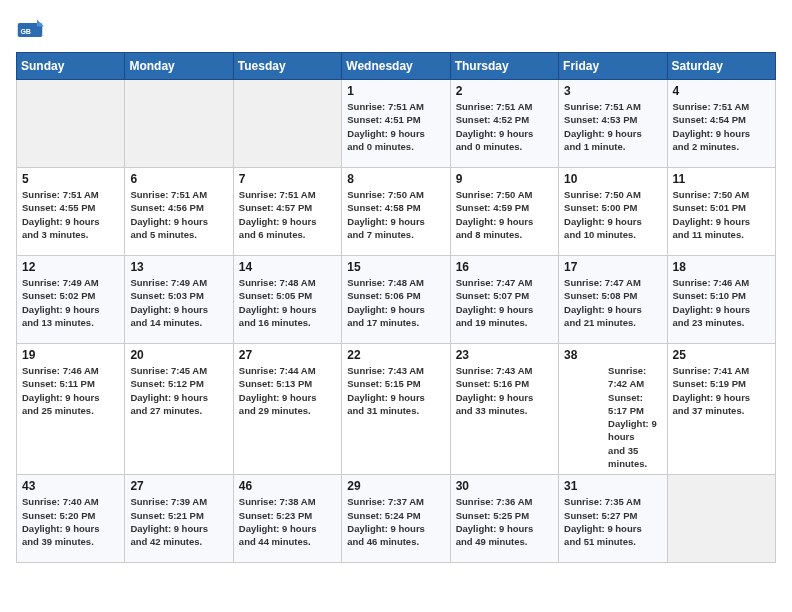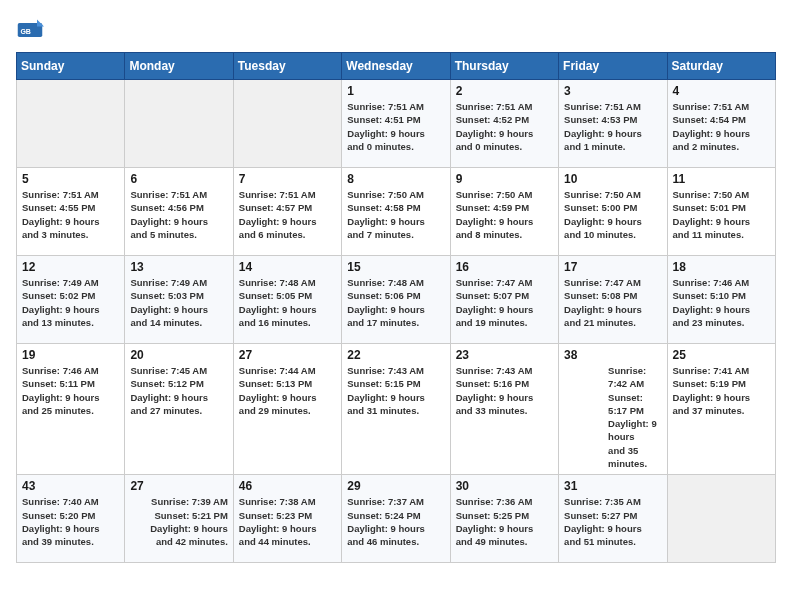--- a/index.html
+++ b/index.html
@@ -312,21 +312,21 @@
       <tr>
         <td>
           <span class="day-num">43</span>
           <div class="day-detail" style="white-space: pre-line;">Sunrise: 7:40 AM
 Sunset: 5:20 PM
 Daylight: 9 hours
 and 39 minutes.</div>
         </td>
         <td>
           <span class="day-num">27</span>
-          <div class="day-detail" style="white-space: pre-line; text-align: right;">Sunrise: 7:39 AM
+          <div class="day-detail" style="white-space: pre-line;">Sunrise: 7:39 AM
 Sunset: 5:21 PM
 Daylight: 9 hours
 and 42 minutes.</div>
         </td>
         <td>
           <span class="day-num">46</span>
           <div class="day-detail" style="white-space: pre-line;">Sunrise: 7:38 AM
 Sunset: 5:23 PM
 Daylight: 9 hours
 and 44 minutes.</div>

